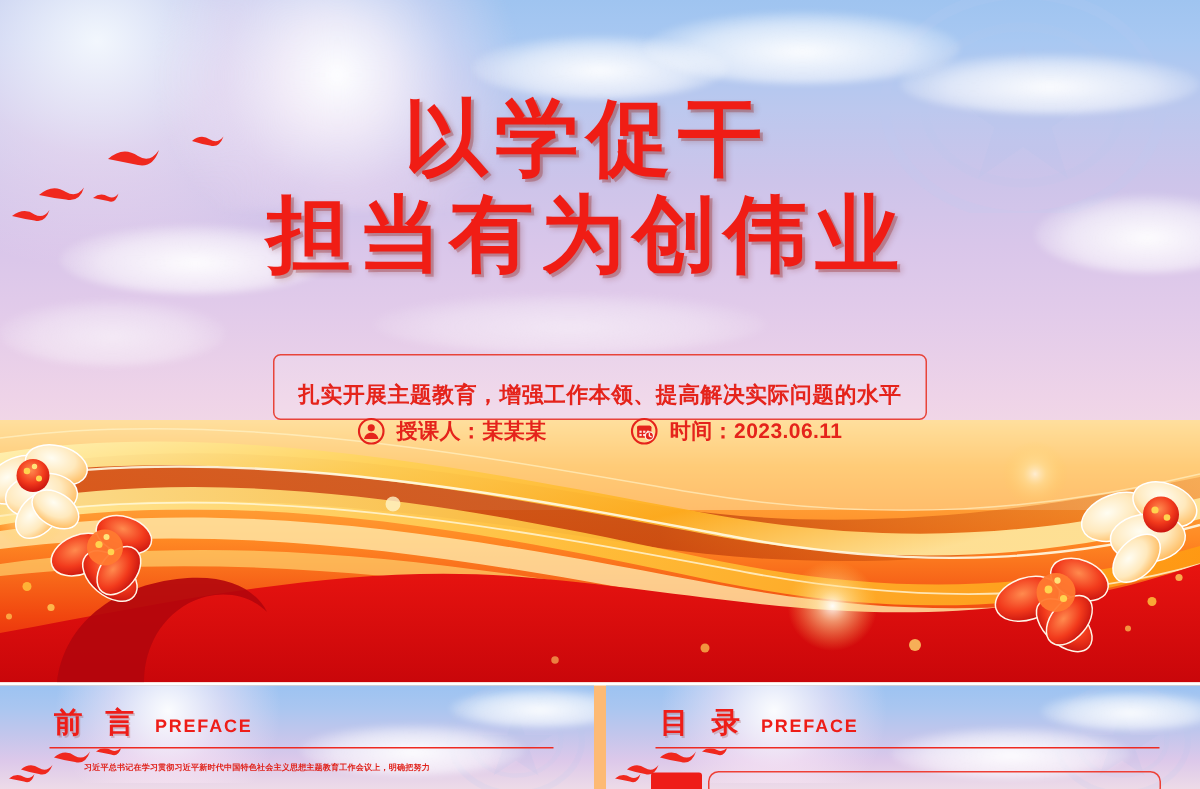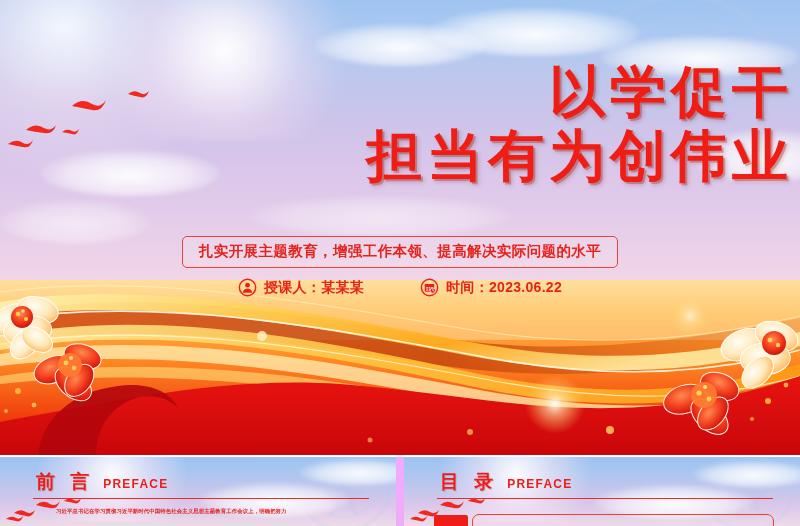--- a/index.html
+++ b/index.html
@@ -97,23 +97,23 @@
     position: absolute;
     left: 0; bottom: 0;
     width: 800px;
     height: 175px;
     overflow: hidden;
   }
 
   
   .title-block {
     position: absolute;
-    left: 11px; top: 62px;
+    left: 0; top: 62px;
     width: 782px;
-    text-align: right;
+    text-align: center;
     z-index: 6;
   }
   .title-line {
     font-family: "Liberation Sans", "DejaVu Sans", sans-serif;
     font-weight: 700;
     color: #f01d15;
     letter-spacing: 5px;
     line-height: 1.07;
     text-shadow:
        2px 2px 0 rgba(150,30,20,0.30),
@@ -128,21 +128,21 @@
     position: absolute;
     left: 0; top: 236px;
     width: 800px;
     text-align: center;
     z-index: 6;
   }
   .subtitle-box {
     display: inline-block;
     border: 1px solid #e8443a;
     border-radius: 5px;
-    padding: 5px 16px 6px 16px;
+    padding: 17px 16px 6px 16px;
     background: rgba(255,255,255,0.12);
   }
   .subtitle-text {
     font-size: 14.5px;
     font-weight: 700;
     color: #e5231b;
     letter-spacing: 0.4px;
     white-space: nowrap;
   }
 
@@ -176,21 +176,21 @@
   }
 
   
   .thumbs {
     position: absolute;
     left: 0; top: 457px;
     width: 800px;
     height: 69px;
     display: flex;
     gap: 8px;
-    background: #f0abfc;
+    background: #fdba74;
   }
   .thumb {
     position: relative;
     width: 396px;
     height: 69px;
     overflow: hidden;
     background:
       linear-gradient(180deg,
         #9cc3f2 0%,
         #aac6f0 22%,
@@ -468,21 +468,21 @@
           <rect x="5" y="6.2" width="10" height="8.4" rx="1.2" fill="#e5231b"></rect>
           <rect x="5" y="6.2" width="10" height="2.4" rx="1.1" fill="#e5231b"></rect>
           <rect x="6.6" y="9.6" width="1.6" height="1.5" fill="#fde2df"></rect>
           <rect x="9.2" y="9.6" width="1.6" height="1.5" fill="#fde2df"></rect>
           <rect x="11.8" y="9.6" width="1.6" height="1.5" fill="#fde2df"></rect>
           <rect x="6.6" y="11.9" width="1.6" height="1.5" fill="#fde2df"></rect>
           <rect x="9.2" y="11.9" width="1.6" height="1.5" fill="#fde2df"></rect>
           <circle cx="13.6" cy="13.3" r="2.9" fill="#e5231b" stroke="#fdeae7" stroke-width="0.9"></circle>
           <path d="M13.6 11.6 L13.6 13.3 L14.9 13.9" fill="none" stroke="#fff1ee" stroke-width="0.9" stroke-linecap="round"></path>
         </svg>
-        <span class="meta-text">时间：2023.06.22</span>
+        <span class="meta-text">时间：2023.06.11</span>
       </div>
     </div>
   </div>
 
   <div class="thumbs">
 
     <div class="thumb">
       <div class="thumb-sky-glow"></div>
       <svg class="thumb-star" viewBox="0 0 96 80">
         <ellipse cx="48" cy="42" rx="44" ry="36" fill="none" stroke="#b9c9ee" stroke-width="4" opacity="0.6"></ellipse>

